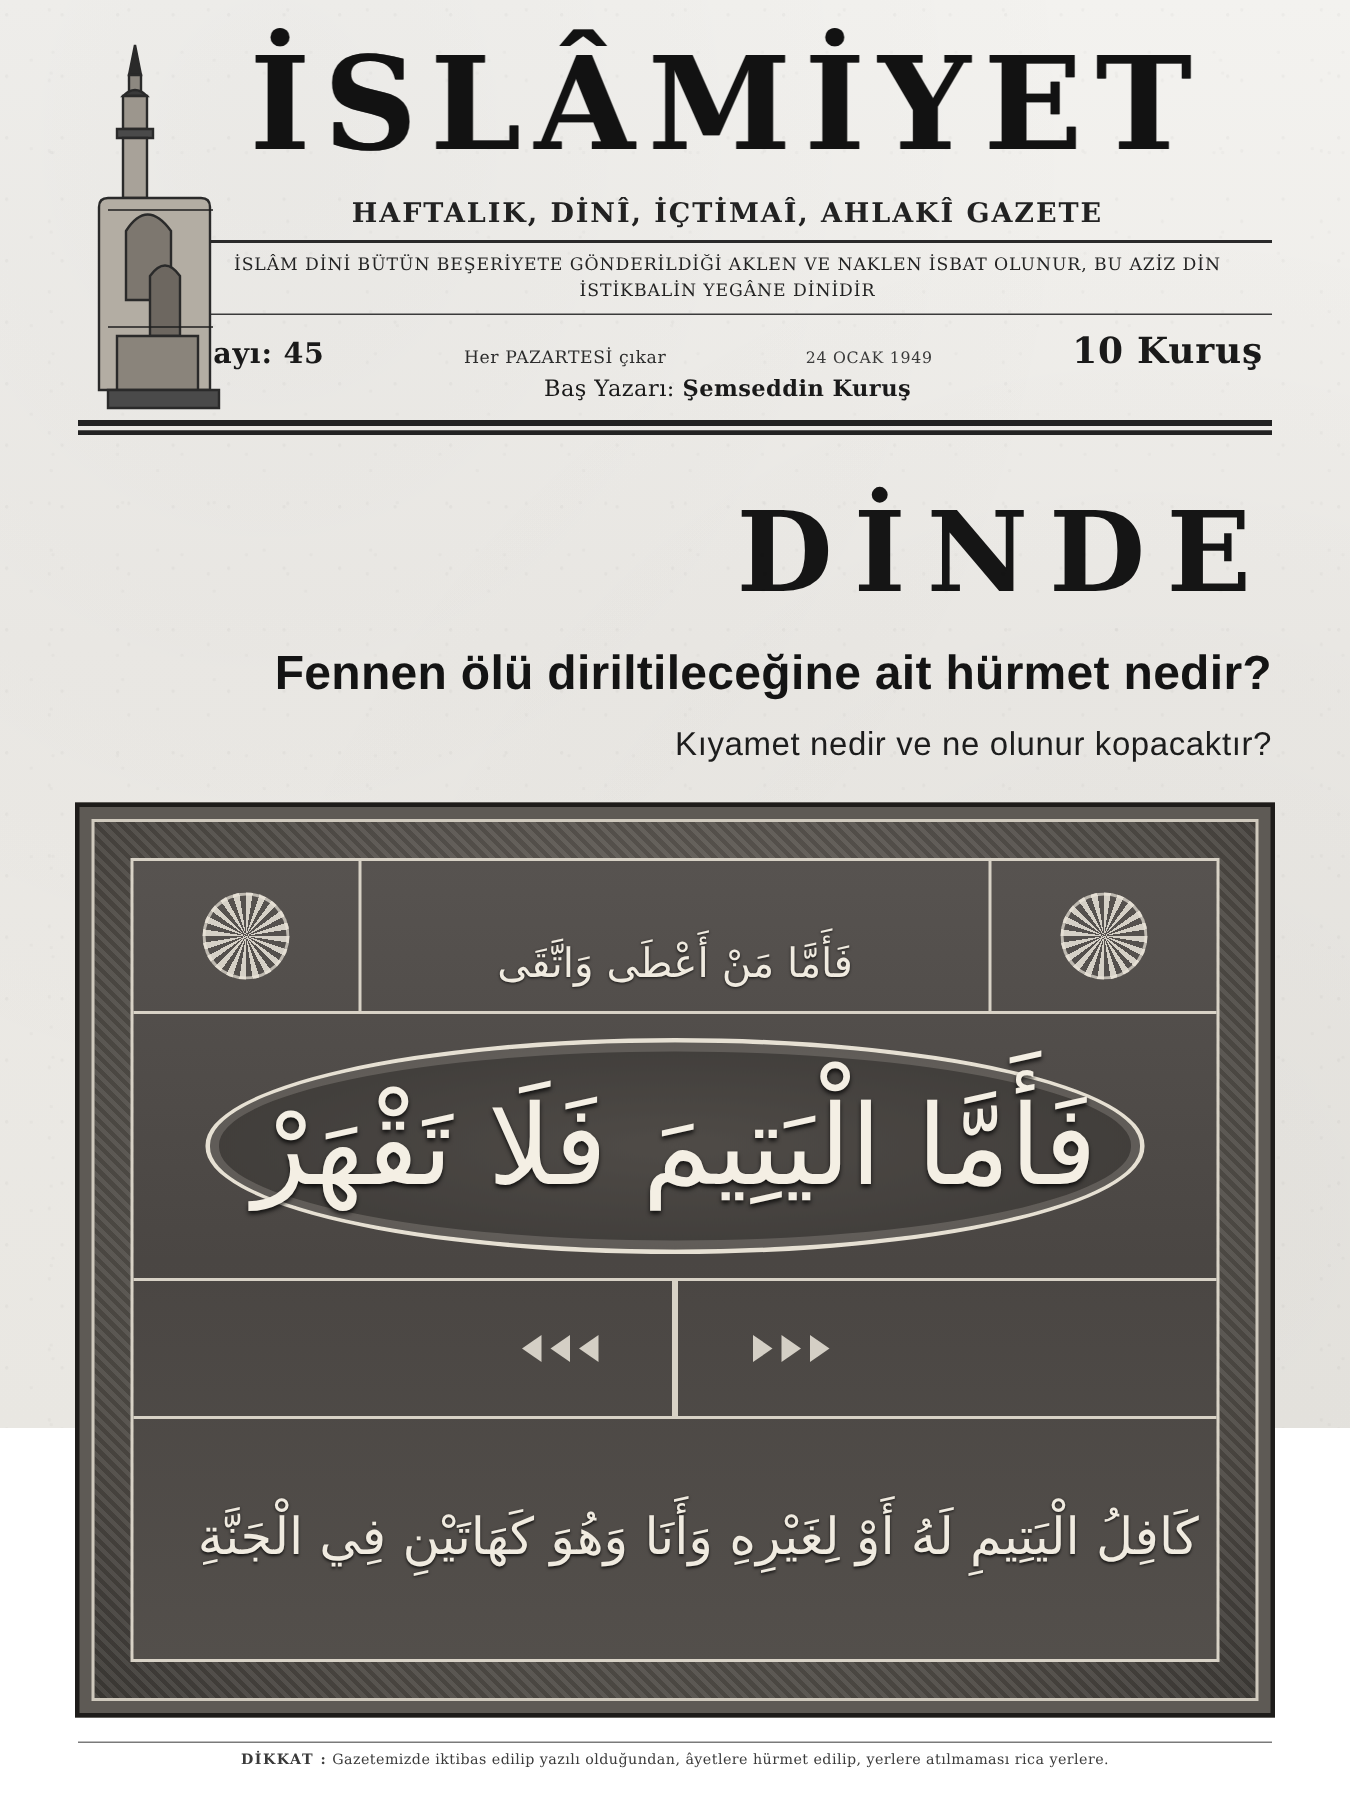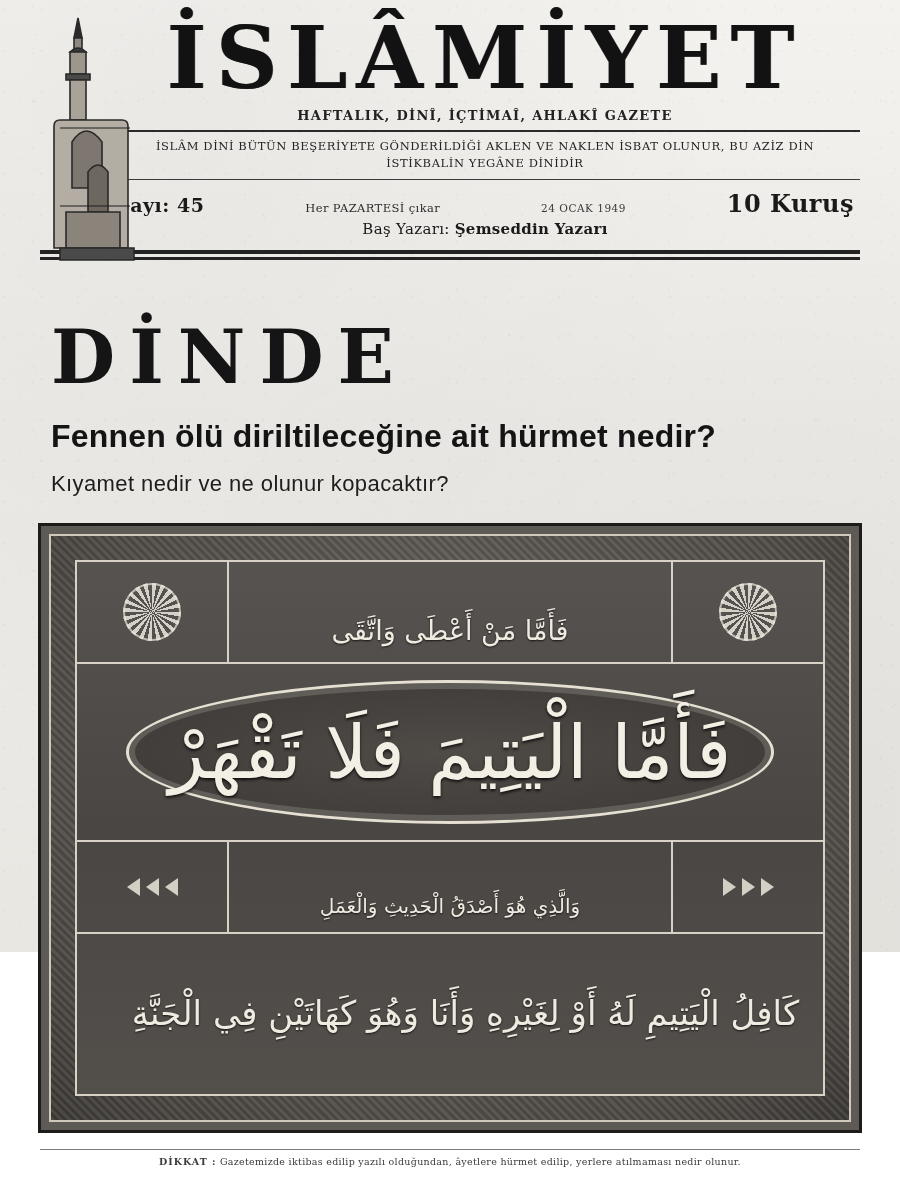--- a/index.html
+++ b/index.html
@@ -18,21 +18,21 @@
   
   .page {
     position: relative;
     width: 900px;
     height: 952px;
     background:
       radial-gradient(ellipse at 20% 10%, rgba(0,0,0,0.030), rgba(0,0,0,0) 55%),
       radial-gradient(ellipse at 85% 85%, rgba(0,0,0,0.035), rgba(0,0,0,0) 60%),
       linear-gradient(180deg, #f3f2ef 0%, #eceae6 45%, #e9e7e2 100%);
     box-sizing: border-box;
-    padding: 0;
+    padding: 12px;
   }
   .grain {
     position: absolute;
     inset: 0;
     pointer-events: none;
     opacity: .55;
     background-image:
       radial-gradient(circle at 12% 24%, rgba(0,0,0,.05) 0 1px, transparent 1.4px),
       radial-gradient(circle at 62% 14%, rgba(0,0,0,.045) 0 1px, transparent 1.4px),
       radial-gradient(circle at 34% 68%, rgba(0,0,0,.04) 0 1px, transparent 1.4px),
@@ -65,23 +65,23 @@
     font-size: 86px;
     letter-spacing: 9px;
     line-height: .98;
     margin: 6px 0 0 0;
     color: #121212;
     text-shadow: 0.5px 0 0 rgba(0,0,0,.5), -0.5px 0 0 rgba(0,0,0,.25);
   }
   .subtitle-1 {
     font-family: "DejaVu Serif", serif;
     font-weight: 700;
-    font-size: 13px;
+    font-size: 18px;
     letter-spacing: 1.3px;
-    margin-top: 8px;
+    margin-top: 20px;
     color: #222;
   }
   .rule {
     height: 2px;
     background: #2a2a2a;
     margin: 7px auto 6px auto;
     width: 100%;
   }
   .rule.thin { height: 1px; background:#3a3a3a; }
   .motto {
@@ -137,21 +137,21 @@
     margin: 12px 0 0 0;
   }
   .thick-rule.double {
     border-top: 1px solid #222;
     height: 3px;
     margin-top: 3px;
   }
 
   
   .headlines {
-    text-align: left;
+    text-align: right;
     padding: 30px 40px 0 40px;
     margin-left: 11px;
   }
   .headline-main {
     font-family: "DejaVu Serif", serif;
     font-weight: 700;
     font-size: 74px;
     letter-spacing: 14px;
     color: #151515;
     margin: 0;
@@ -345,21 +345,21 @@
 
       <div class="issue-row">
         <div class="issue-no">Sayı: 45</div>
         <div class="issue-mid">Her PAZARTESİ çıkar</div>
         <div class="issue-date">24 OCAK 1949</div>
         <div class="issue-price">10 Kuruş</div>
       </div>
 
       <div class="editor">
         <span>Baş Yazarı:</span>
-        <b>Şemseddin Yazarı</b>
+        <b>Şemseddin Kuruş</b>
       </div>
     </div>
 
     <div class="thick-rule"></div>
     <div class="thick-rule double" style="height:2px;"></div>
   </div>
 
   <div class="headlines">
     <div class="headline-main">DİNDE</div>
     <div class="headline-sub">Fennen ölü diriltileceğine ait hürmet nedir?</div>
@@ -390,38 +390,35 @@
         </div>
 
         <div class="cell row-mid">
           <div class="seg side">
             <div class="chev">
               <span></span>
                 <span></span>
                 <span></span>
             </div>
           </div>
-          <div class="seg center">
-            <div class="arabic arabic-mid">وَالَّذِي هُوَ أَصْدَقُ الْحَدِيثِ وَالْعَمَلِ</div>
-          </div>
           <div class="seg side right">
             <div class="chev">
               <span class="r"></span>
                 <span class="r"></span>
                 <span class="r"></span>
             </div>
           </div>
         </div>
 
         <div class="cell row-bottom">
           <div class="arabic arabic-bottom">كَافِلُ الْيَتِيمِ لَهُ أَوْ لِغَيْرِهِ وَأَنَا وَهُوَ كَهَاتَيْنِ فِي الْجَنَّةِ</div>
         </div>
 
       </div>
     </div>
   </div>
 
   <div class="footer-note">
     <b>DİKKAT :</b>
-    <span>Gazetemizde iktibas edilip yazılı olduğundan,  âyetlere hürmet edilip, yerlere atılmaması nedir olunur.</span>
+    <span>Gazetemizde iktibas edilip yazılı olduğundan,  âyetlere hürmet edilip, yerlere atılmaması rica yerlere.</span>
   </div>
 
 </div>
 
 </body></html>

